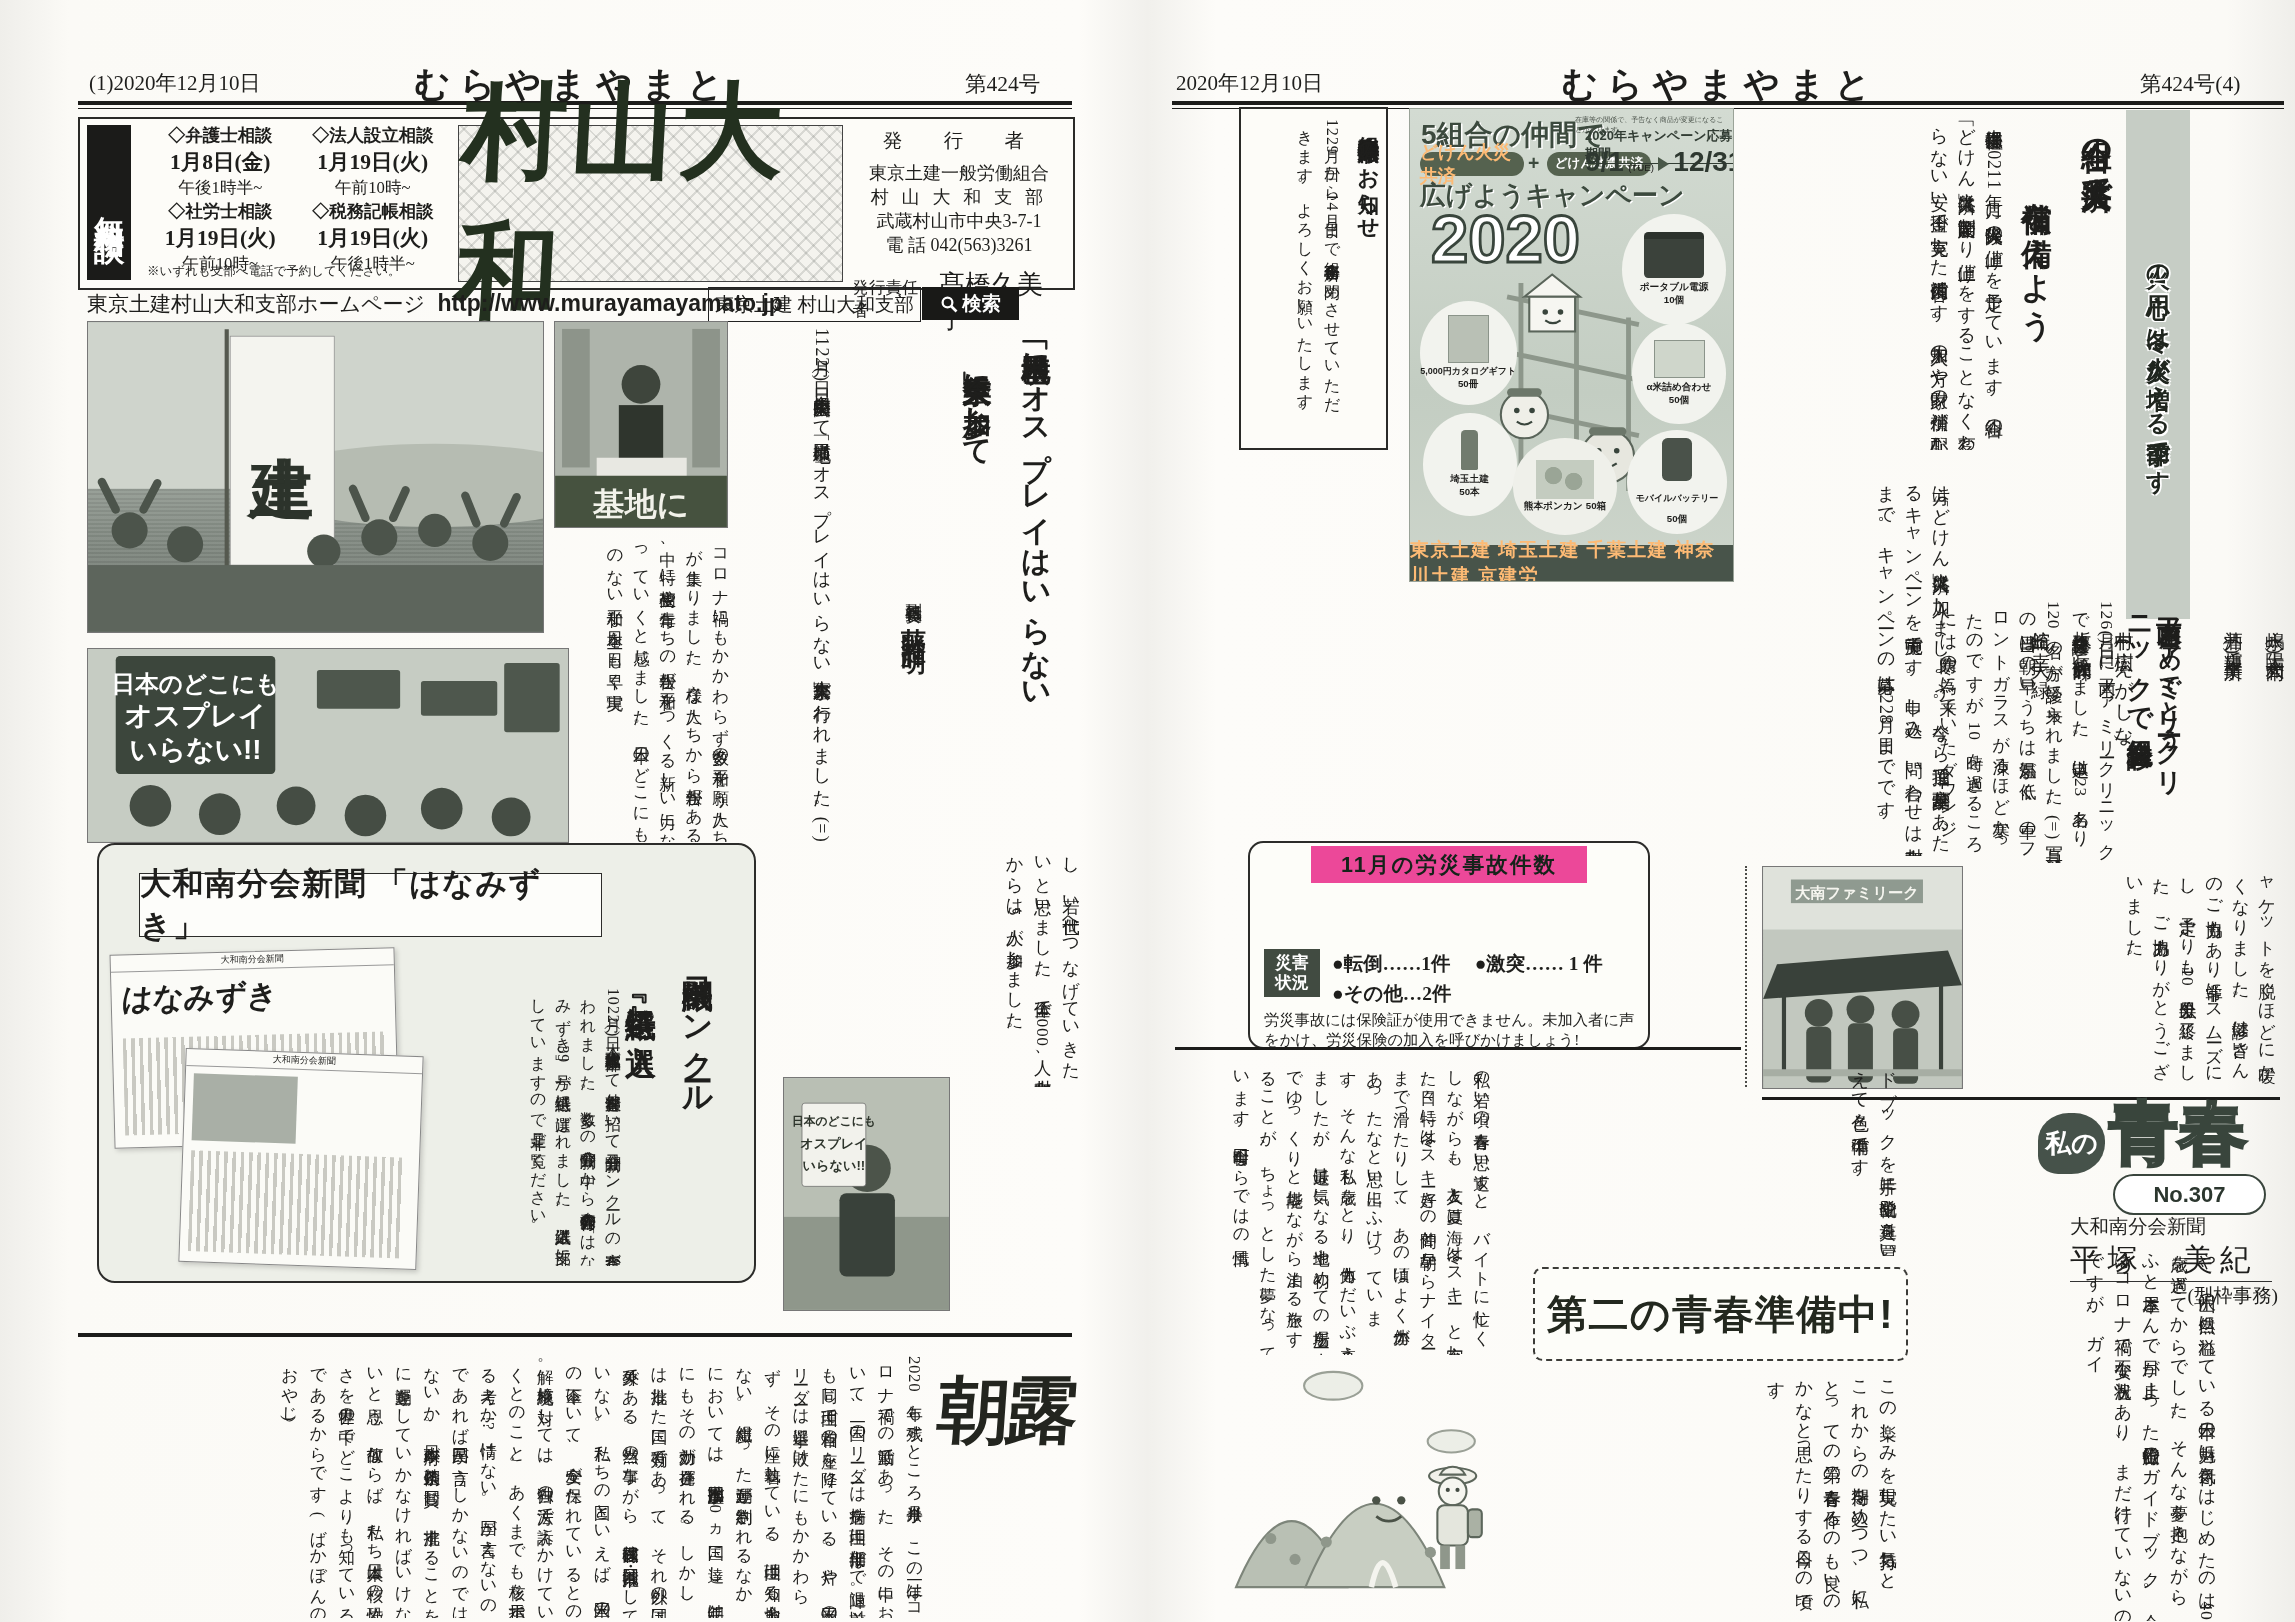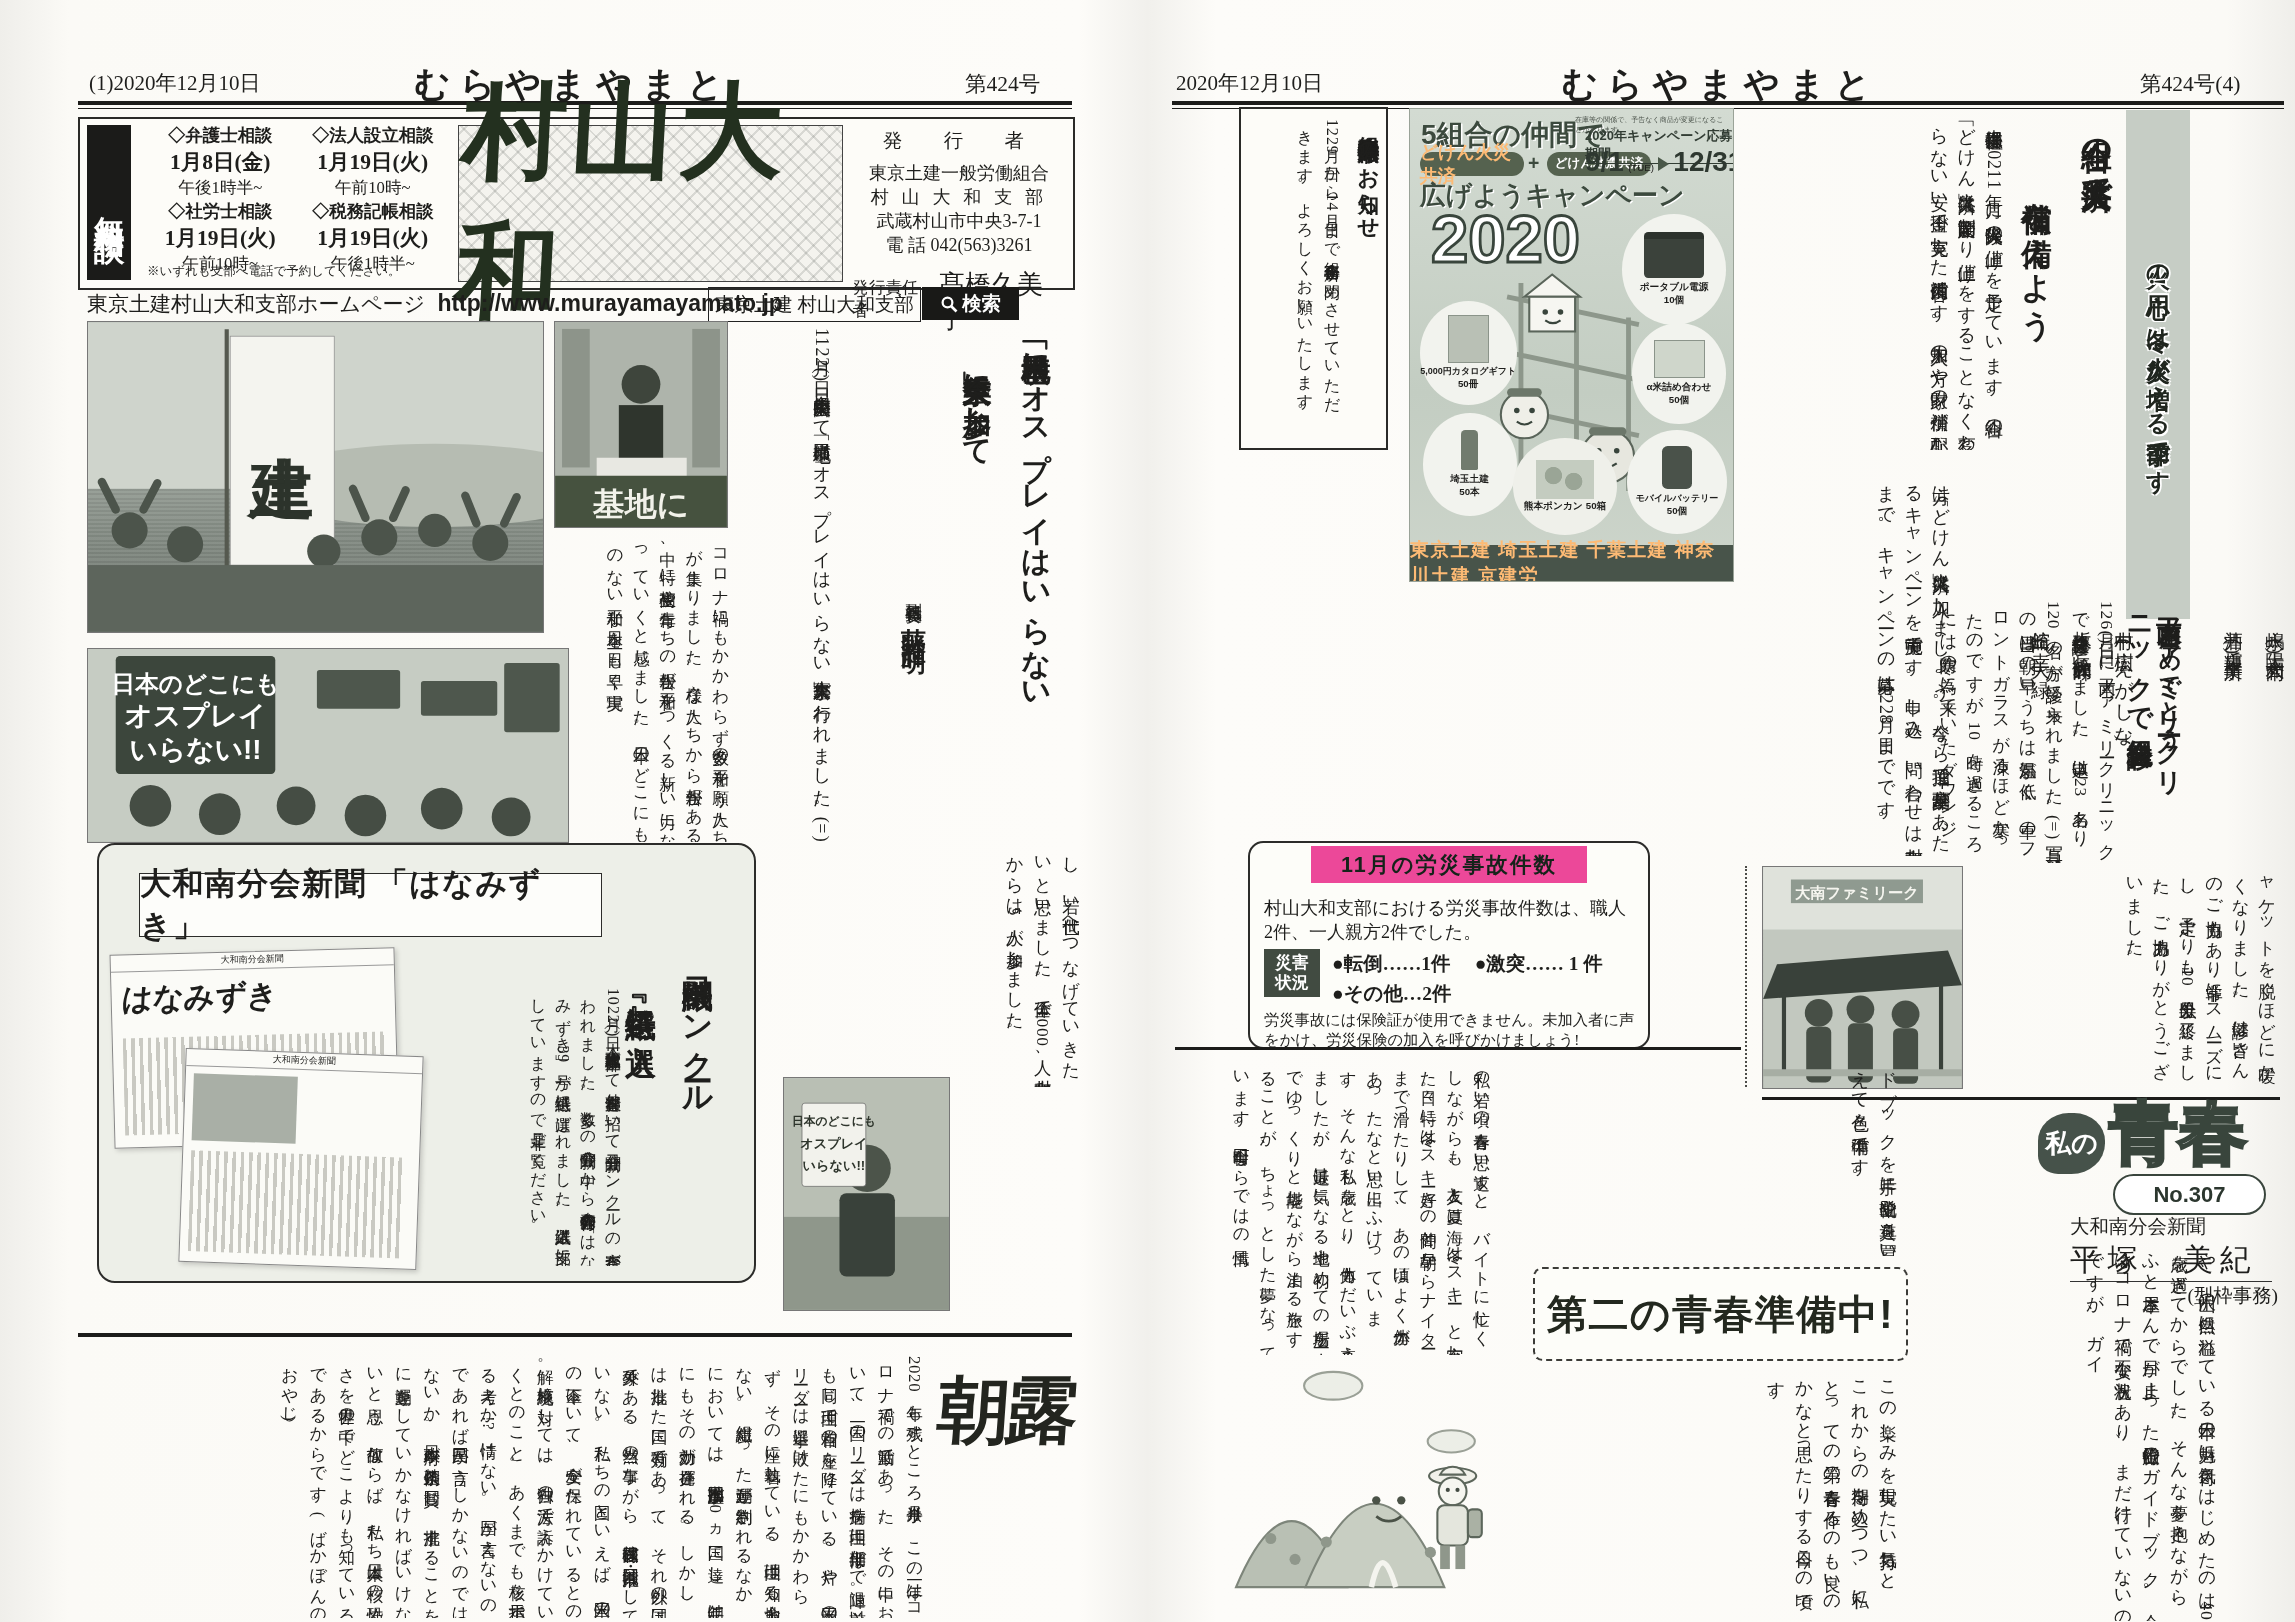--- a/index.html
+++ b/index.html
@@ -298,21 +298,21 @@
       <div class="abs col center" style="left:212px;top:105px;width:104px;height:111px;background:#f2f3ee;border-radius:50%;text-align:center;">
         <div style="width:60px;height:39px;background:#3b423b;border-radius:4.2px;border-top:7px solid #2c322c;"></div>
         <div class="sans b" style="font-size:9.7px;margin-top:3.5px;">ポータブル電源</div>
         <div class="sans b" style="font-size:9.7px;">10個</div>
       </div>
       <div class="abs col center" style="left:222px;top:214px;width:94px;height:101px;background:#f2f3ee;border-radius:50%;text-align:center;">
         <div style="width:49px;height:36px;background:#cfd6cb;border:0.7px solid #8b948a;"></div>
         <div class="sans b" style="font-size:9.7px;margin-top:2.8px;">α米詰め合わせ</div>
         <div class="sans b" style="font-size:9.7px;">50個</div>
       </div>
-      <div class="abs col center" style="left:217px;top:321px;width:100px;height:104px;background:#f2f3ee;border-radius:50%;text-align:center;">
+      <div class="abs col center" style="left:217px;top:321px;width:100px;height:104px;background:#f2f3ee;border-radius:50%;text-align:center;gap:8px;">
         <div style="width:30.5px;height:43px;background:#4a524a;border-radius:5.6px;"></div>
         <div class="sans b" style="font-size:9px;margin-top:2.8px;">モバイルバッテリー</div>
         <div class="sans b" style="font-size:9.7px;">50個</div>
       </div>
 
       <div class="abs center" style="left:0;top:436px;width:323px;height:36px;background:#48544a;">
         <span class="sans b" style="color:#fdba74;font-size:19px;letter-spacing:1.4px;">東京土建  埼玉土建  千葉土建  神奈川土建  京建労</span>
       </div>
     </div>
 
@@ -332,21 +332,20 @@
     <div class="abs v serif" style="left:859px;top:616px;width:139px;height:236px;font-size:19px;line-height:2.2;">
       <div>中村　広樹(えがしな)</div>
       <div>板本　岳(大和湖畔)</div>
       <div>舘崎　幸一(大　緑)</div>
     </div>
 
     <div class="abs" style="left:101px;top:841px;width:398px;height:204px;border:2.1px solid #2c2c2a;border-radius:15.3px;background:#fdfdf9;">
       <div class="abs center" style="left:61px;top:3px;width:276px;height:37px;background:#ec4899;">
         <span class="sans b" style="font-size:21.5px;letter-spacing:2.1px;color:#15231a;">11月の労災事故件数</span>
       </div>
-      <div class="abs serif" style="left:14px;top:53px;width:371px;font-size:18px;line-height:1.35;">村山大和支部における労災事故件数は、職人2件、一人親方2件でした。</div>
       <div class="abs col center" style="left:14px;top:106px;width:56px;height:48px;background:#414b41;color:#fff;">
         <div class="sans b" style="font-size:16.7px;line-height:1.2;">災害</div>
         <div class="sans b" style="font-size:16.7px;line-height:1.2;">状況</div>
       </div>
       <div class="abs serif b" style="left:82px;top:107px;font-size:19.4px;">
         <span>●転倒……1件</span>　
         <span>●激突…… 1 件</span>
       </div>
       <div class="abs serif b" style="left:82px;top:137px;font-size:19.4px;">
         <span>●その他…2件</span>

